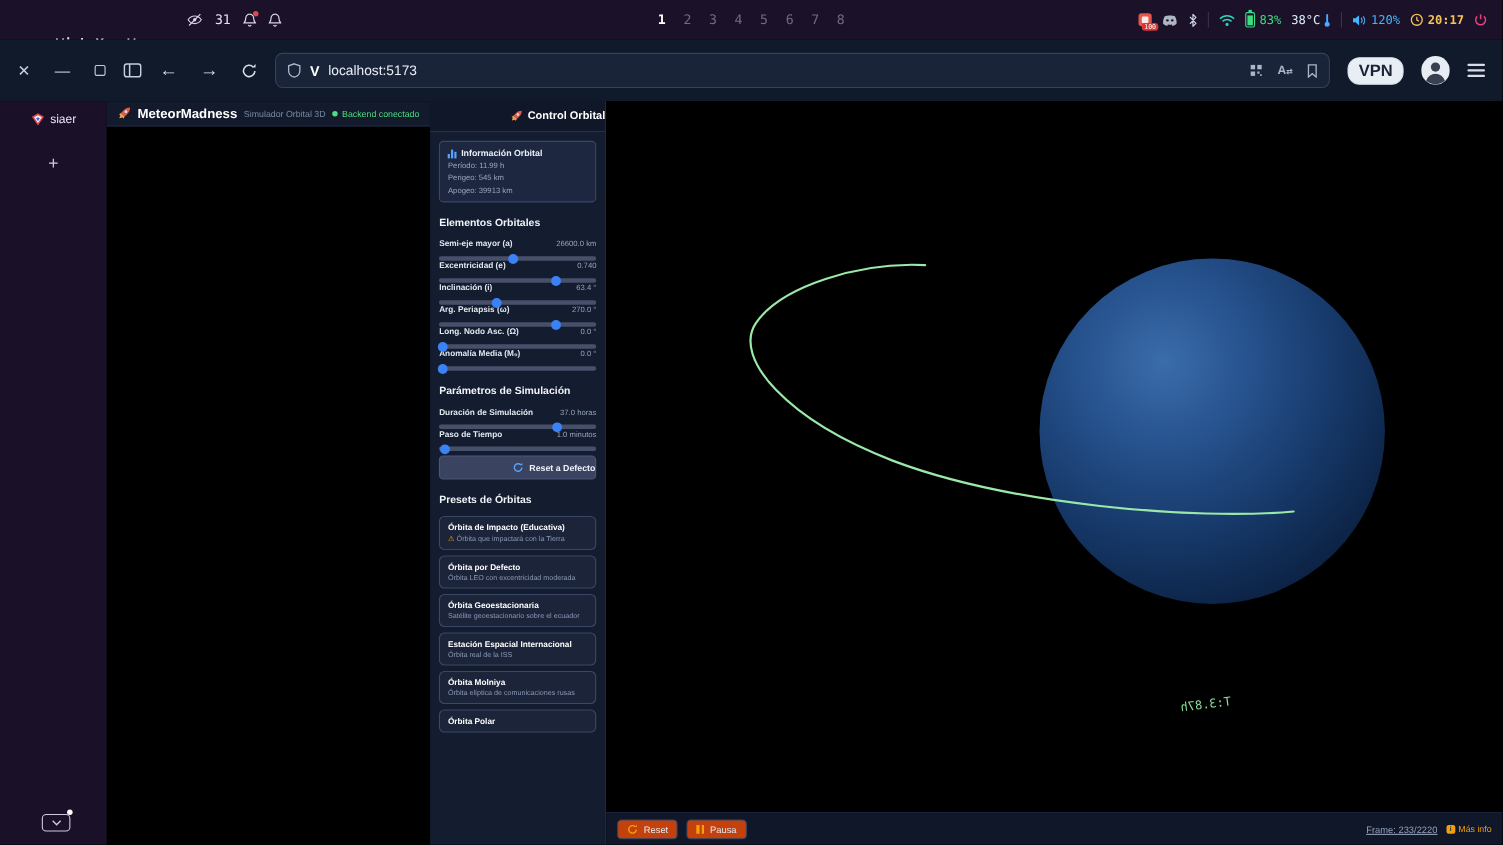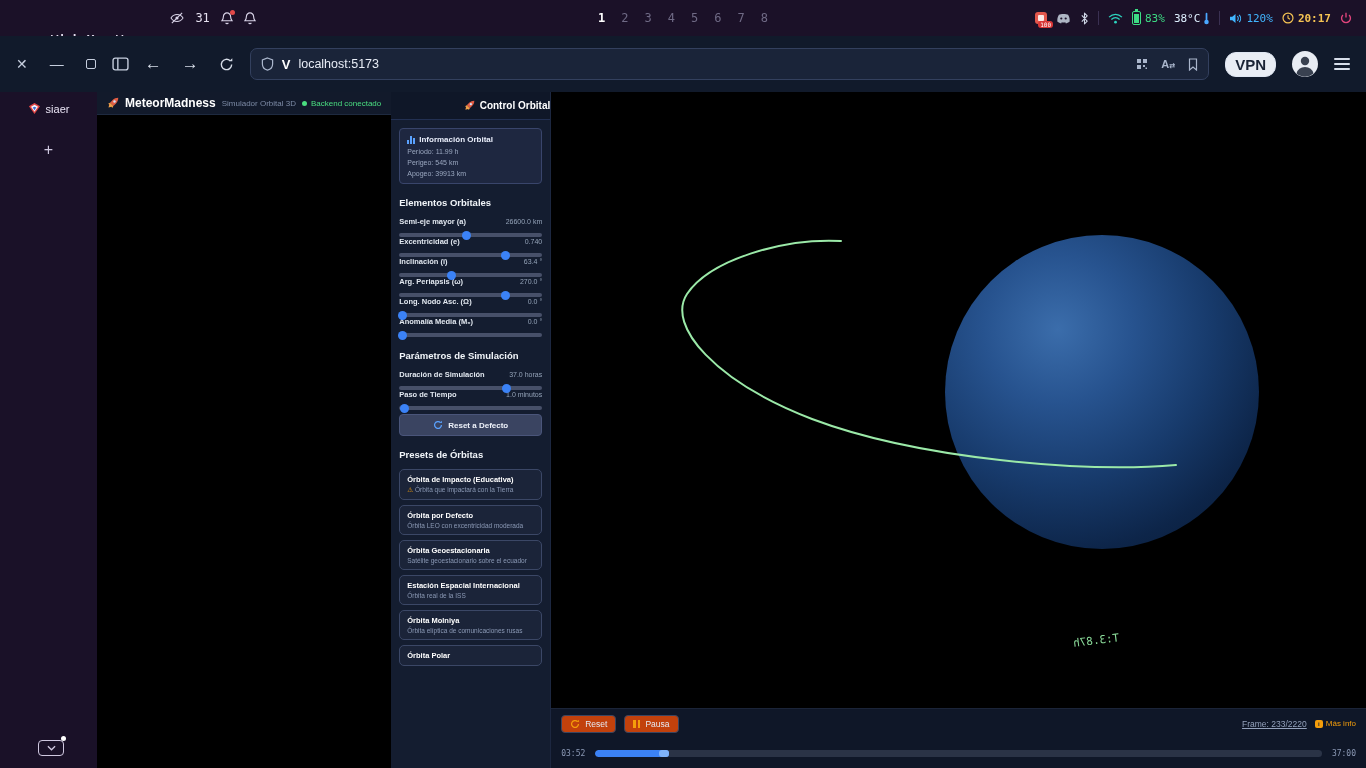--- a/index.html
+++ b/index.html
@@ -94,21 +94,21 @@
   .section-title { font-size:9.5px; font-weight:bold; color:#f1f5f9; margin:13px 0 9px; }
   .slider-row { }
   .slider-head { display:flex; justify-content:space-between; align-items:baseline; }
   .slider-label { font-size:7.5px; font-weight:bold; color:#e2e8f0; }
   .slider-value { font-size:7px; color:#94a3b8; }
   .slider-track { position:relative; height:4px; background:#475069; border-radius:2px; margin-top:7px; }
   .slider-thumb { position:absolute; top:-2.5px; width:9px; height:9px; border-radius:50%;
                   background:#3b82f6; left:0; }
   .reset-default-btn { width:100%; height:22px; background:#3a4461; border:1px solid #4a557a;
                        border-radius:4px; color:#eef2fa; font-size:8px; font-weight:bold;
-                       display:flex; align-items:center; justify-content:center; gap:5px; margin-top:4px; }
+                       display:flex; align-items:center; justify-content:flex-end; gap:5px; margin-top:4px; }
   .preset-card { border:1px solid #3b4766; background:#1b2439; border-radius:5px;
                  padding:5px 7px; margin-bottom:5px; }
   .preset-title { font-size:7.5px; font-weight:bold; color:#ffffff; }
   .preset-desc { font-size:6.5px; color:#8b99b5; margin-top:2px; }
   .warn { color:#f59e0b; margin-right:2px; }
 
   
   .viewport-col { flex:1; display:flex; flex-direction:column; min-width:0; }
   .viewport { flex:1; position:relative; background:#000; overflow:hidden; }
   .earth { position:absolute; left:394px; top:143px; width:314px; height:314px; border-radius:50%;
@@ -509,27 +509,18 @@
                 </span>
               <span>Pausa</span>
             </button>
             <span class="frame-label">Frame: 233/2220</span>
             <span class="more-info">
               <span class="info-sq">i</span>
               <span>Más info</span>
             </span>
           </div>
 
-          <div class="timeline-row">
-            <span class="tl-time">03:52</span>
-            <div class="timeline-track">
-              <div class="timeline-fill" style="width: 10.2%;">
-                <span class="timeline-thumb"></span>
-              </div>
-            </div>
-            <span class="tl-time">37:00</span>
-          </div>
         </div>
 
       </div>
     </div>
   </div>
 </div>
 
 </body></html>

